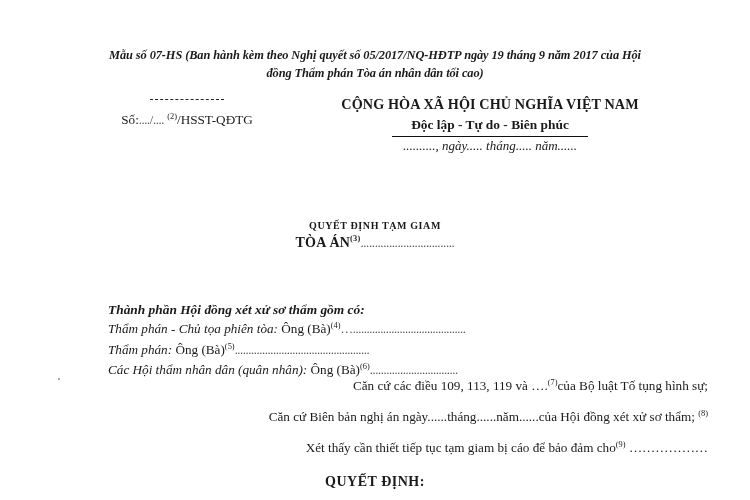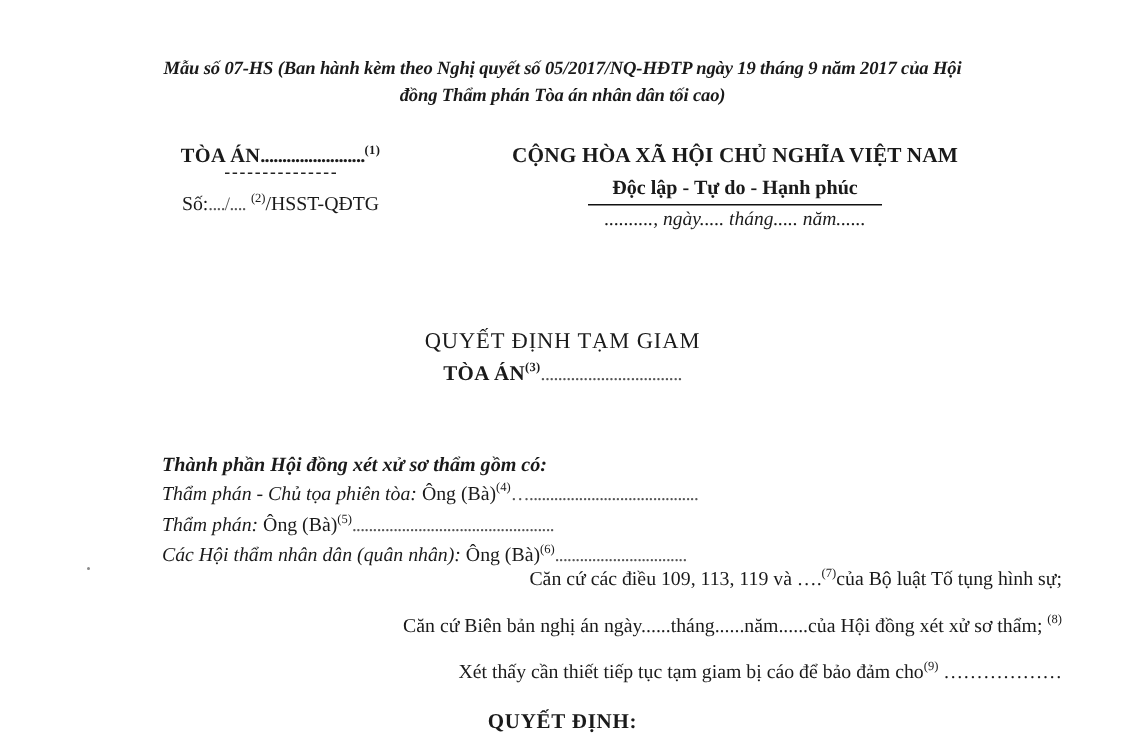--- a/index.html
+++ b/index.html
@@ -18,21 +18,21 @@
   }
 
   .page {
     position: absolute;
     inset: 0;
   }
 
   
   .form-note {
     position: absolute;
-    top: 36px;
+    top: 46px;
     left: 52px;
     width: 646px;
     text-align: center;
     font-style: italic;
     font-weight: bold;
     font-size: 12.4px;
     line-height: 18px;
     letter-spacing: -0.1px;
   }
 
@@ -108,22 +108,22 @@
 
   
   .title-block {
     position: absolute;
     top: 220px;
     left: 0;
     width: 750px;
     text-align: center;
   }
   .doc-title {
-    font-weight: normal;
-    font-size: 15px;
+    font-weight: bold;
+    font-size: 10px;
     letter-spacing: 0.6px;
   }
   .title-court {
     margin-top: 4px;
     font-weight: bold;
     font-size: 14px;
     letter-spacing: 0.2px;
     display: block;
   }
   .title-court .leader {
@@ -211,28 +211,27 @@
 <div class="page">
 
   <div class="form-note">
     <div>Mẫu số 07-HS (Ban hành kèm theo Nghị quyết số 05/2017/NQ-HĐTP ngày 19 tháng 9 năm 2017 của Hội</div>
     <div>đồng Thẩm phán Tòa án nhân dân tối cao)</div>
   </div>
 
   <div class="header">
 
     <div class="col-left">
-      <div class="court-line"><span>TÒA ÁN</span><span class="dots-sm">........................</span><sup>(1)</sup></div>
       <div class="dash-divider"></div>
       <div class="so-line"><span>Số:</span><span class="leader">..../....</span> <sup>(2)</sup><span>/HSST-QĐTG</span></div>
     </div>
 
     <div class="col-right">
       <div class="nation">CỘNG HÒA XÃ HỘI CHỦ NGHĨA VIỆT NAM</div>
-      <div class="motto">Độc lập - Tự do - Hạnh phúc</div>
+      <div class="motto">Độc lập - Tự do - Biên phúc</div>
       <div class="solid-divider"></div>
       <div class="date-line">.........., ngày..... tháng..... năm......</div>
     </div>
 
   </div>
 
   <div class="title-block">
     <div class="doc-title">QUYẾT ĐỊNH TẠM GIAM</div>
     <span class="title-court"><span>TÒA ÁN</span><sup>(3)</sup><span class="leader">.................................</span></span>
   </div>

